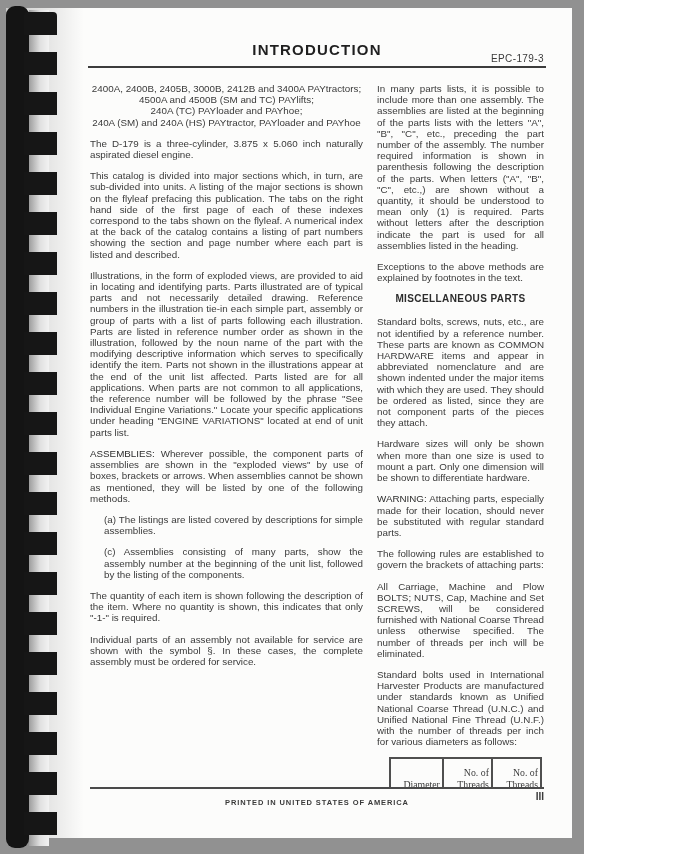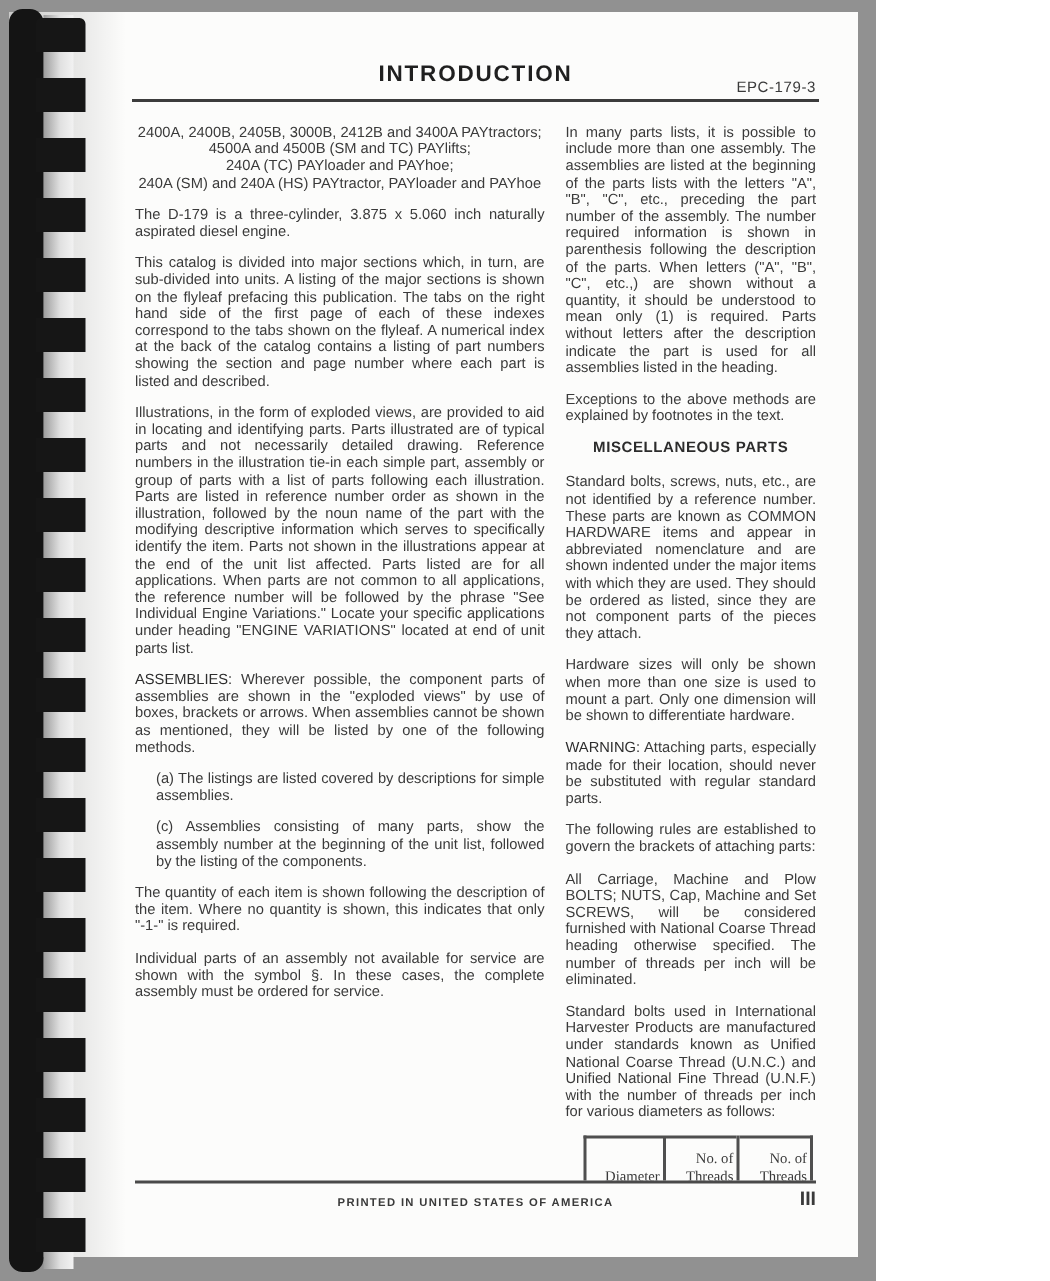--- a/index.html
+++ b/index.html
@@ -71,21 +71,21 @@
   .thread-table tbody tr:last-child td{padding-bottom:5px;}
   
   .footer{
     position:absolute; top:779px; left:0; right:0;
     border-top:2px solid #4a4a4a; padding-top:2px; text-align:center;
   }
   .printed-note{
     font-size:7.5px; font-weight:bold; letter-spacing:0.9px; color:#3a3a3a;
   }
   .page-number{
-    position:absolute; right:0; top:2px; font-size:13px; font-weight:bold; color:#3a3a3a;
+    position:absolute; right:0; top:2px; font-size:10px; font-weight:bold; color:#3a3a3a;
   }
   
   .binding-loops{
     position:absolute; left:29px; top:10px; width:20px; height:836px;
     background:linear-gradient(to right,#9d9d9d,#e0e0e0 55%,#f2f2f2);
   }
   .binding-spine{
     position:absolute; left:6px; top:6px; width:23px; height:842px;
     background:#141414; border-radius:9px;
   }
@@ -127,21 +127,21 @@
         </div>
 
         <div class="col right">
           <p>In many parts lists, it is possible to include more than one assembly. The assemblies are listed at the beginning of the parts lists with the letters "A", "B", "C", etc., preceding the part number of the assembly. The number required information is shown in parenthesis following the description of the parts. When letters ("A", "B", "C", etc.,) are shown without a quantity, it should be understood to mean only (1) is required. Parts without letters after the description indicate the part is used for all assemblies listed in the heading.</p>
           <p>Exceptions to the above methods are explained by footnotes in the text.</p>
           <div class="misc-heading">MISCELLANEOUS PARTS</div>
           <p>Standard bolts, screws, nuts, etc., are not identified by a reference number. These parts are known as COMMON HARDWARE items and appear in abbreviated nomenclature and are shown indented under the major items with which they are used. They should be ordered as listed, since they are not component parts of the pieces they attach.</p>
           <p>Hardware sizes will only be shown when more than one size is used to mount a part. Only one dimension will be shown to differentiate hardware.</p>
           <p><span class="b">WARNING:</span><span> Attaching parts, especially made for their location, should never be substituted with regular standard parts.</span></p>
           <p>The following rules are established to govern the brackets of attaching parts:</p>
-          <p>All Carriage, Machine and Plow BOLTS; NUTS, Cap, Machine and Set SCREWS, will be considered furnished with National Coarse Thread heading otherwise specified. The number of threads per inch will be eliminated.</p>
+          <p>All Carriage, Machine and Plow BOLTS; NUTS, Cap, Machine and Set SCREWS, will be considered furnished with National Coarse Thread unless otherwise specified. The number of threads per inch will be eliminated.</p>
           <p>Standard bolts used in International Harvester Products are manufactured under standards known as Unified National Coarse Thread (U.N.C.) and Unified National Fine Thread (U.N.F.) with the number of threads per inch for various diameters as follows:</p>
 
           <table class="thread-table">
             <colgroup>
                 <col style="width:35%">
                 <col style="width:32.5%">
                 <col style="width:32.5%">
               </colgroup>
             <thead>
               <tr>

